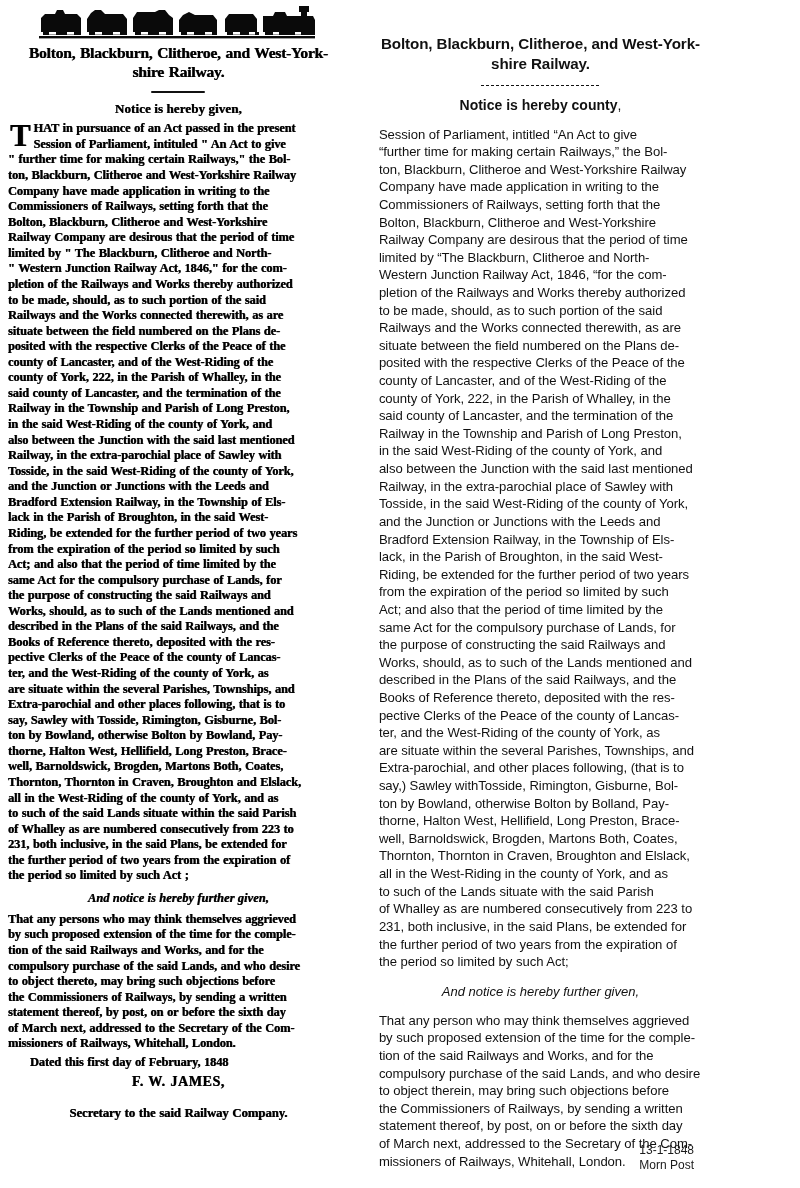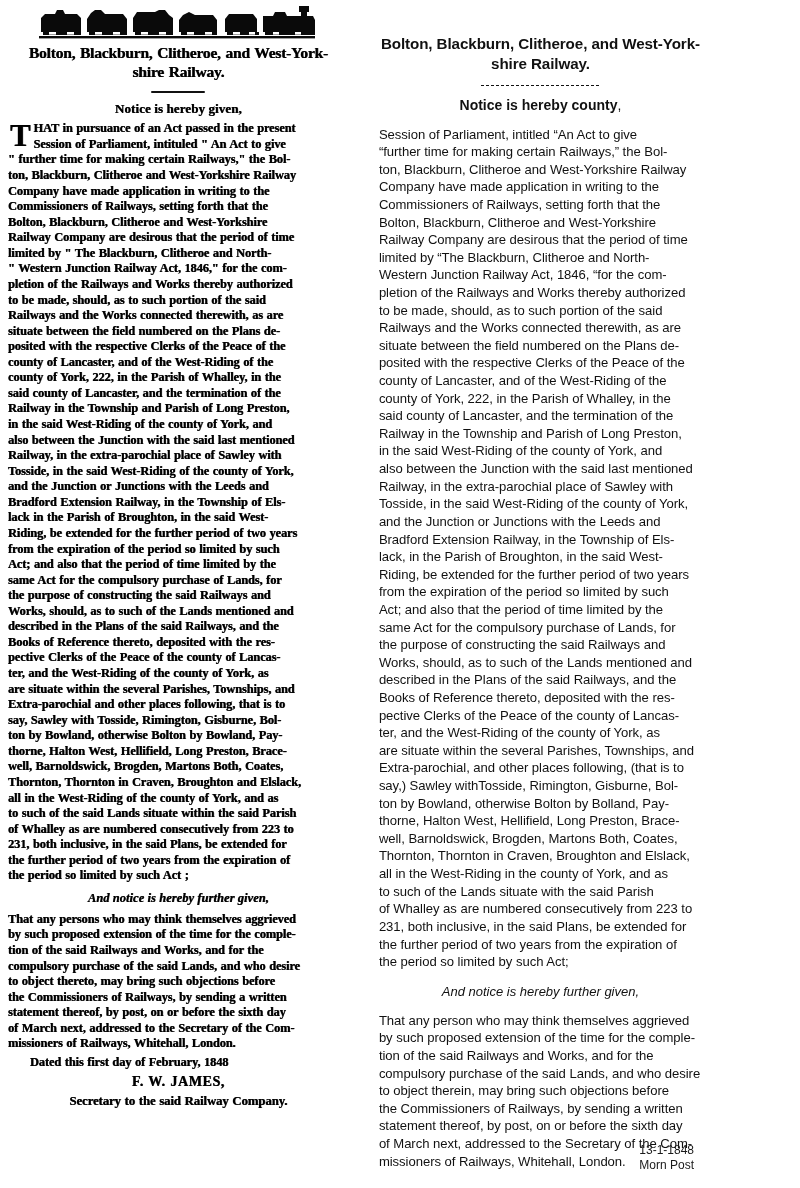--- a/index.html
+++ b/index.html
@@ -99,21 +99,21 @@
     display: block;
     text-align: center;
     font-size: 14px;
     letter-spacing: 0.6px;
     margin-top: 2px;
   }
   .scan-sign-role {
     display: block;
     text-align: center;
     font-size: 12.8px;
-    margin-top: 3px;
+    margin-top: 15px;
   }
 
   
   .col-transcript {
     width: 400px;
     box-sizing: border-box;
     padding: 34px 14px 0 22px;
     position: relative;
     color: #111;
   }

